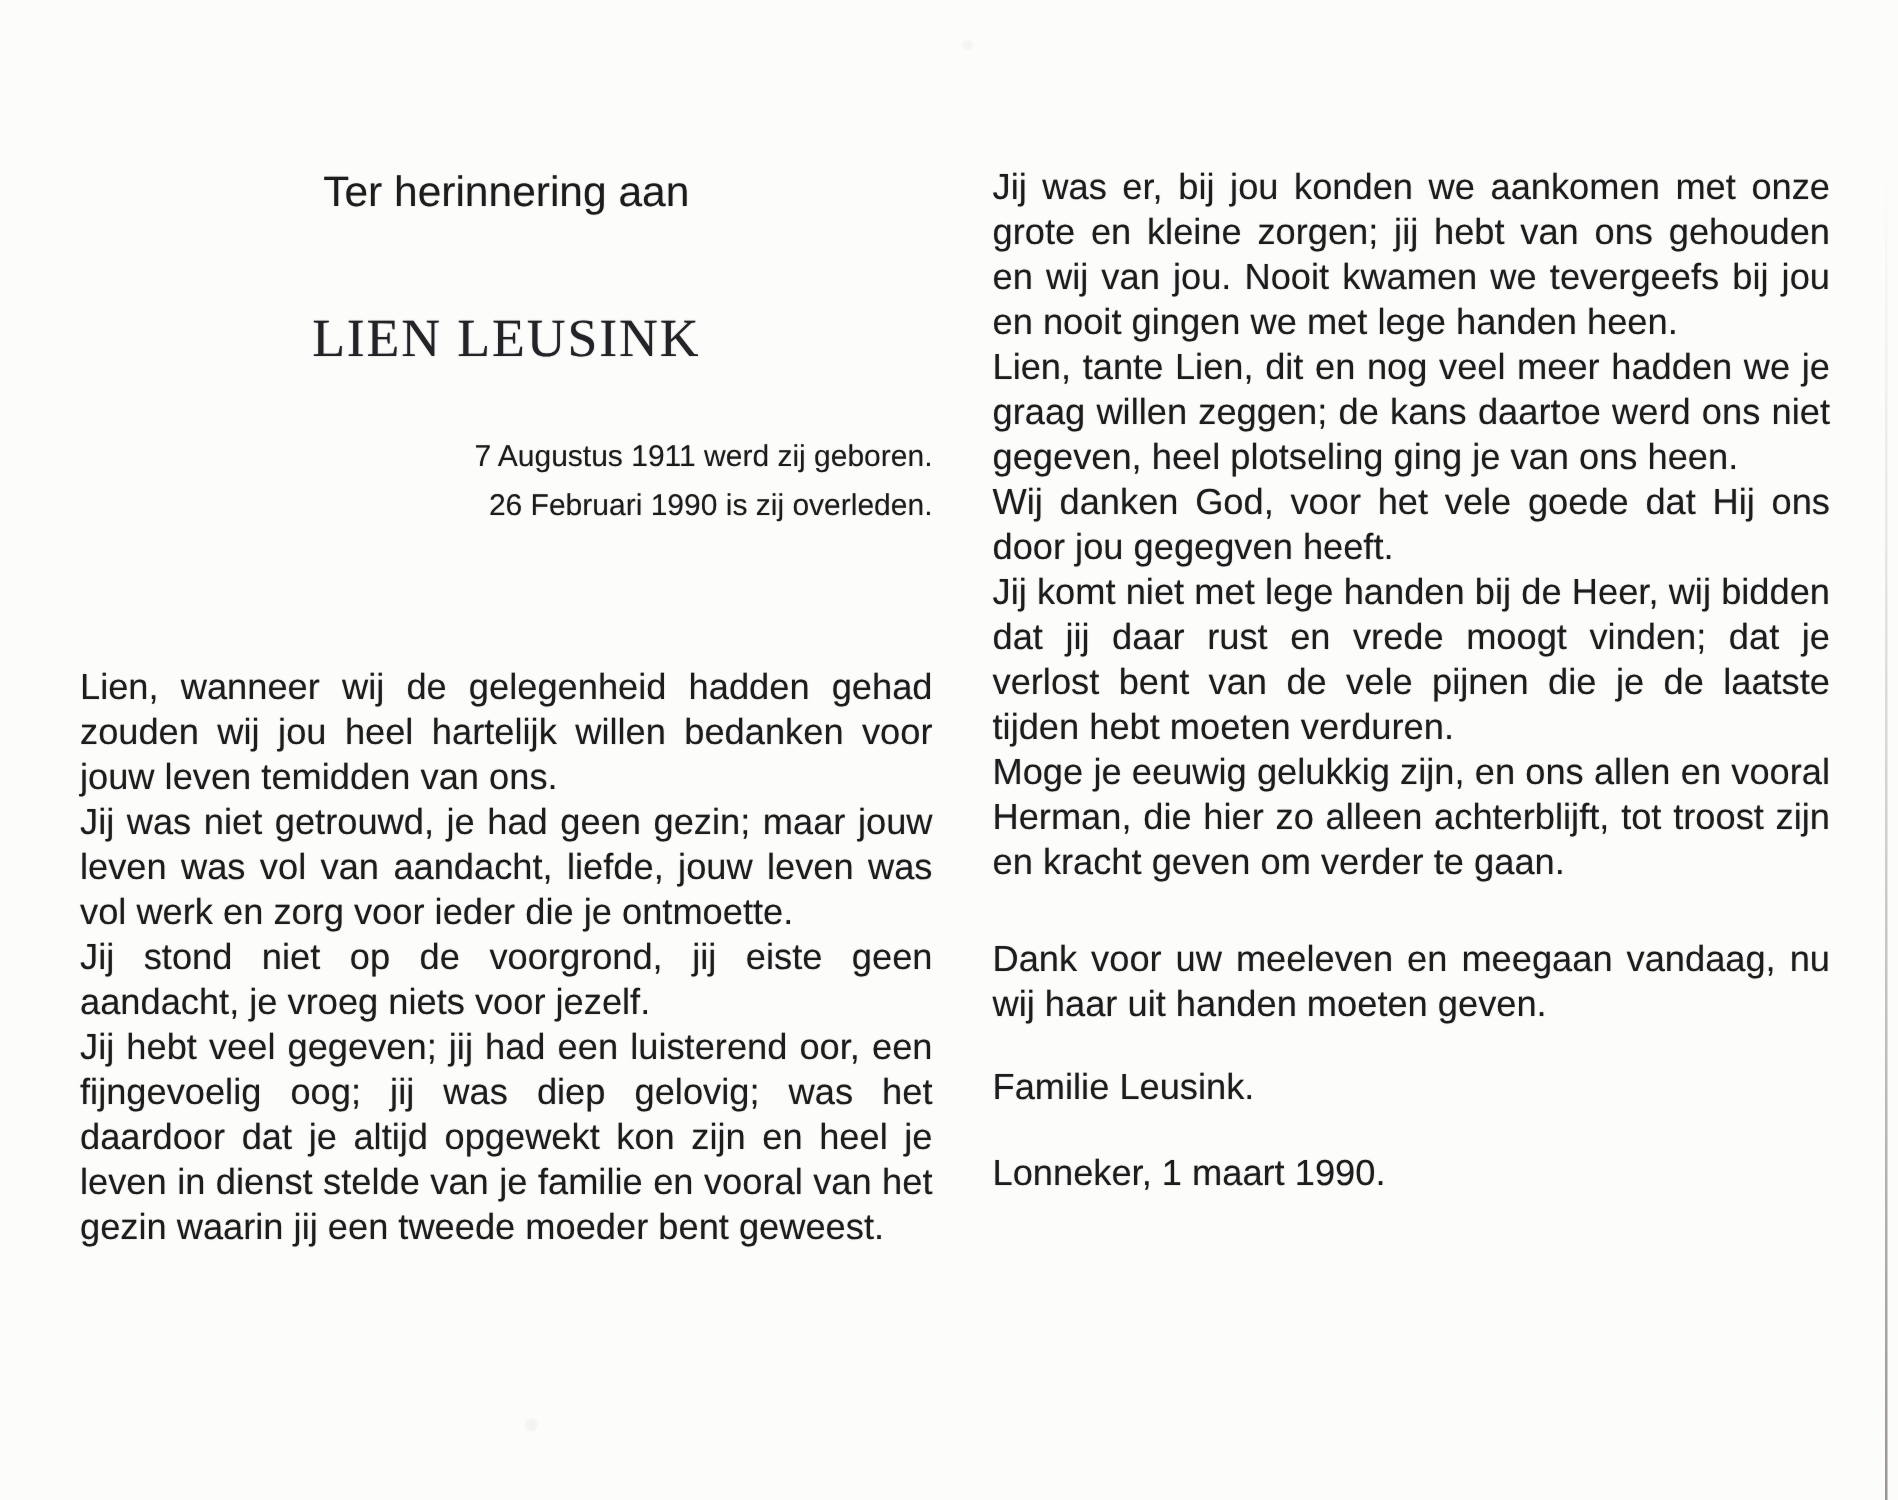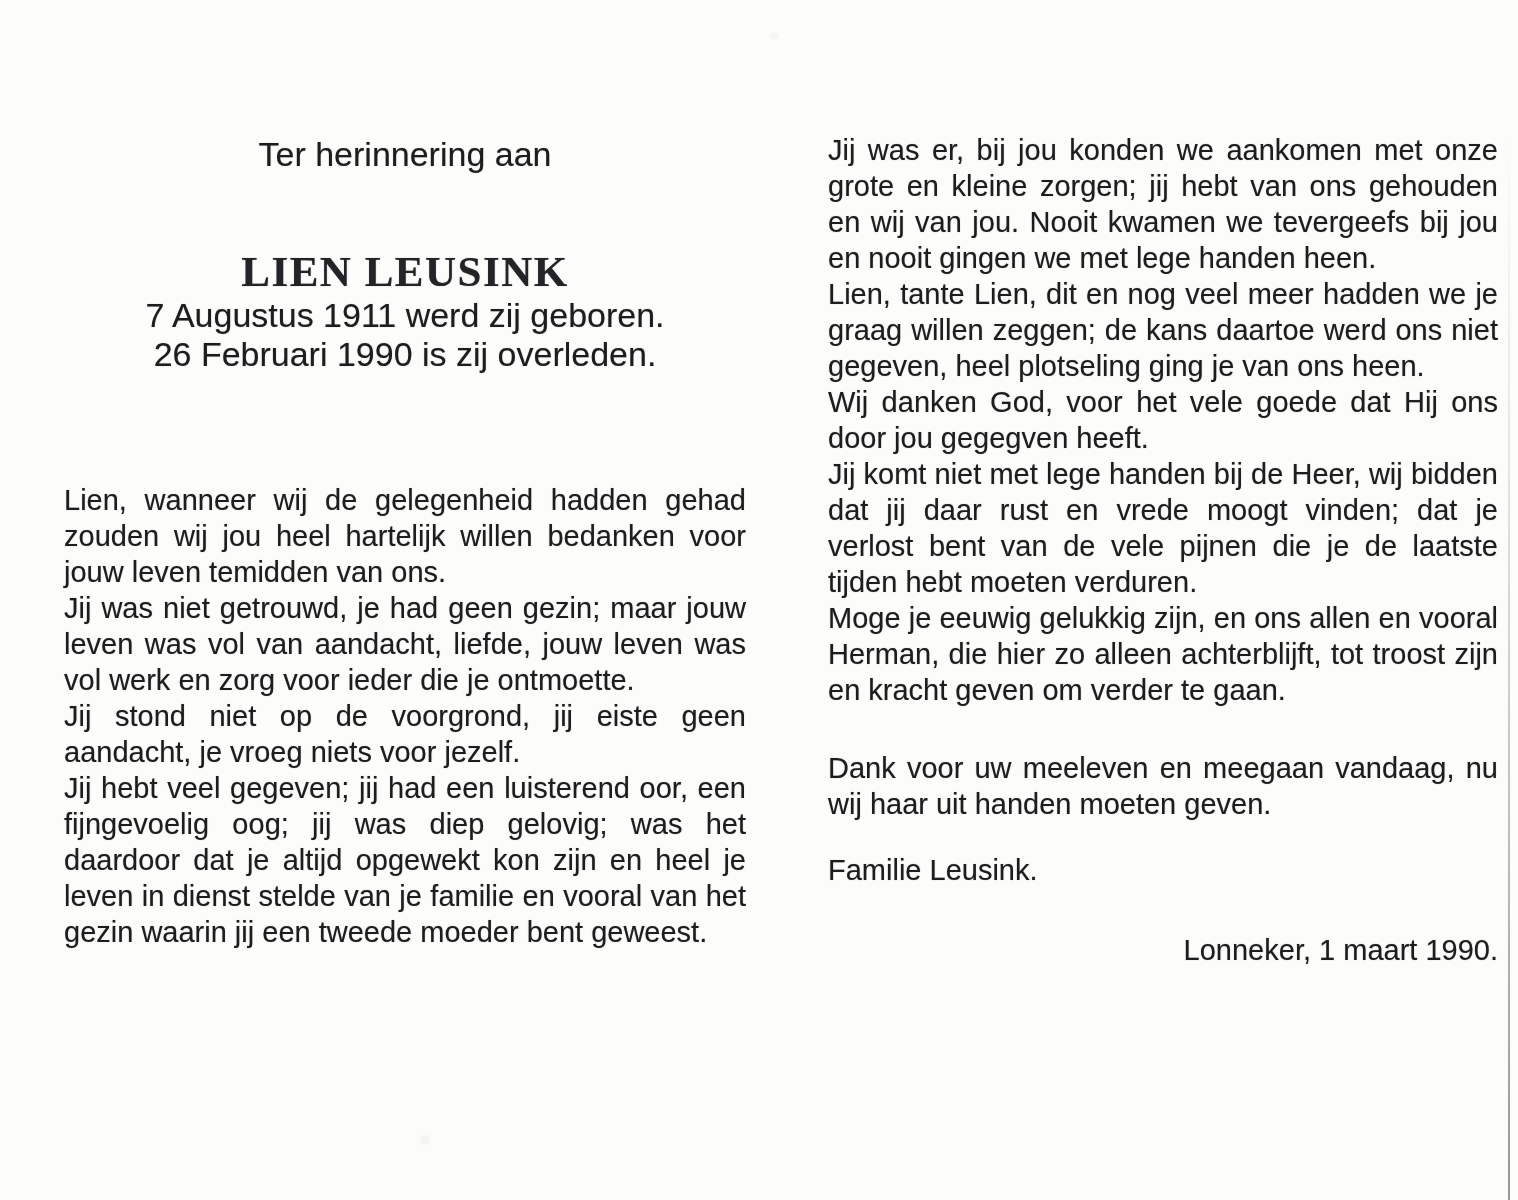--- a/index.html
+++ b/index.html
@@ -22,43 +22,44 @@
       radial-gradient(circle at 28% 95%, rgba(120,120,120,0.06) 0 4px, rgba(0,0,0,0) 6px),
       radial-gradient(circle at 51% 3%, rgba(120,120,120,0.05) 0 3px, rgba(0,0,0,0) 5px),
       #fcfcfb;
     overflow: hidden;
   }
   .col {
     position: absolute;
     top: 0;
   }
   .col-left  { left: 64px;  width: 682px; }
-  .col-right { left: 828px; width: 670px; }
+  .col-right { left: 794px; width: 670px; }
 
   .dedication {
     margin-top: 134px;
     text-align: center;
     font-size: 34px;
     line-height: 40px;
     text-shadow: 0 0 1px rgba(25,25,25,0.4);
   }
   .name {
     margin: 74px 0 0 0;
     text-align: center;
     font-family: "Liberation Serif", serif;
-    font-weight: bold;
+    font-weight: normal;
     font-size: 43px;
     line-height: 48px;
     letter-spacing: 1.5px;
     color: #242428;
     text-shadow: 0 0 1px rgba(20,20,30,0.5);
   }
   .dates {
-    text-align: center;
-    font-size: 34px;
+    margin-top: 50px;
+    text-align: right;
+    font-size: 24px;
     line-height: 39px;
     text-shadow: 0 0 1px rgba(25,25,25,0.4);
   }
   .body p {
     margin: 0;
     font-size: 29px;
     line-height: 36px;
     text-align: justify;
     -webkit-hyphens: manual;
     hyphens: manual;
@@ -78,24 +79,24 @@
   }
   .signature {
     margin: 30px 0 0 0;
     padding-right: 28px;
     font-size: 29px;
     line-height: 36px;
     text-align: left;
     text-shadow: 0 0 1px rgba(25,25,25,0.42);
   }
   .place-date {
-    margin: 44px 0 0 0;
+    margin: 33px 0 0 0;
     font-size: 29px;
     line-height: 36px;
-    text-align: right;
+    text-align: left;
     text-shadow: 0 0 1px rgba(25,25,25,0.42);
   }
   .fold-line {
     position: absolute;
     left: 1508px;
     top: 130px;
     bottom: 0;
     width: 2px;
     background: linear-gradient(to bottom,
       rgba(140,130,130,0) 0%,

